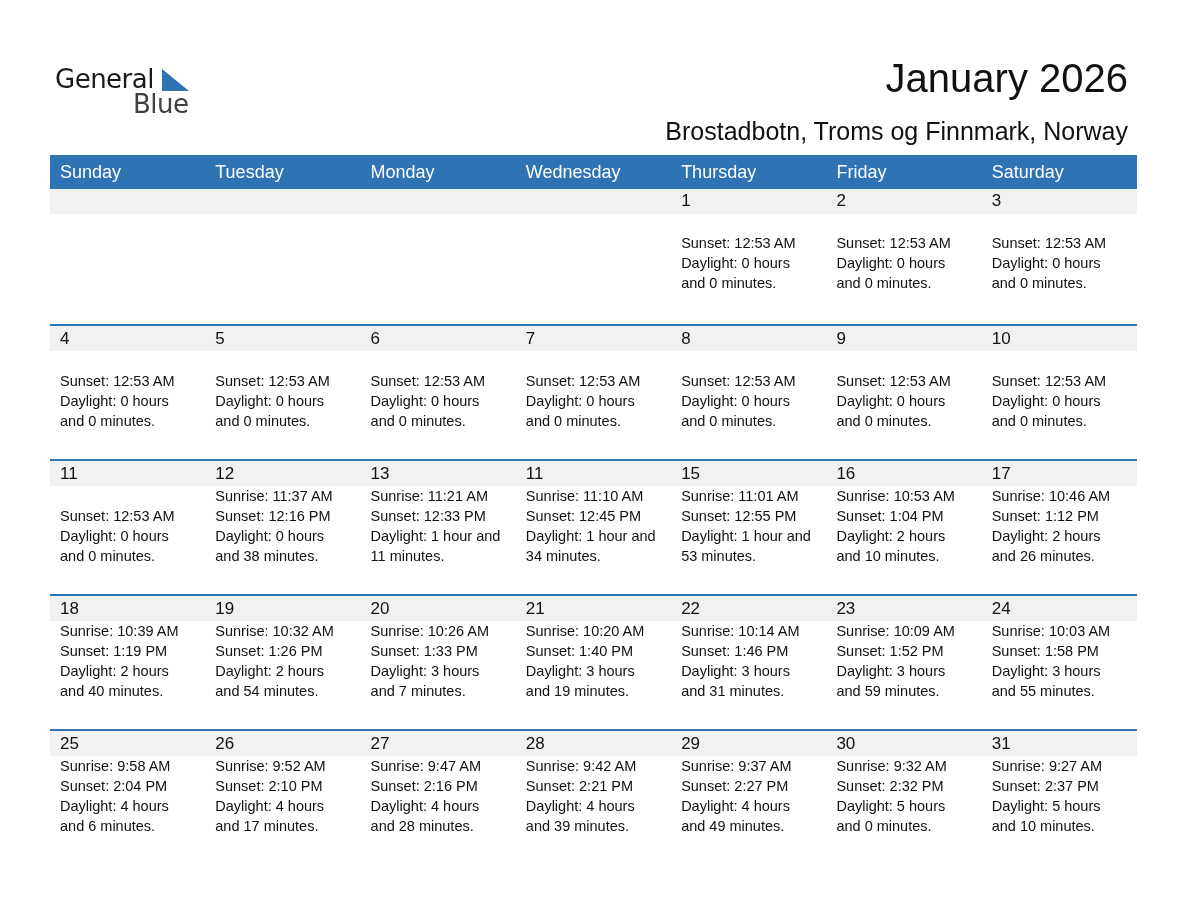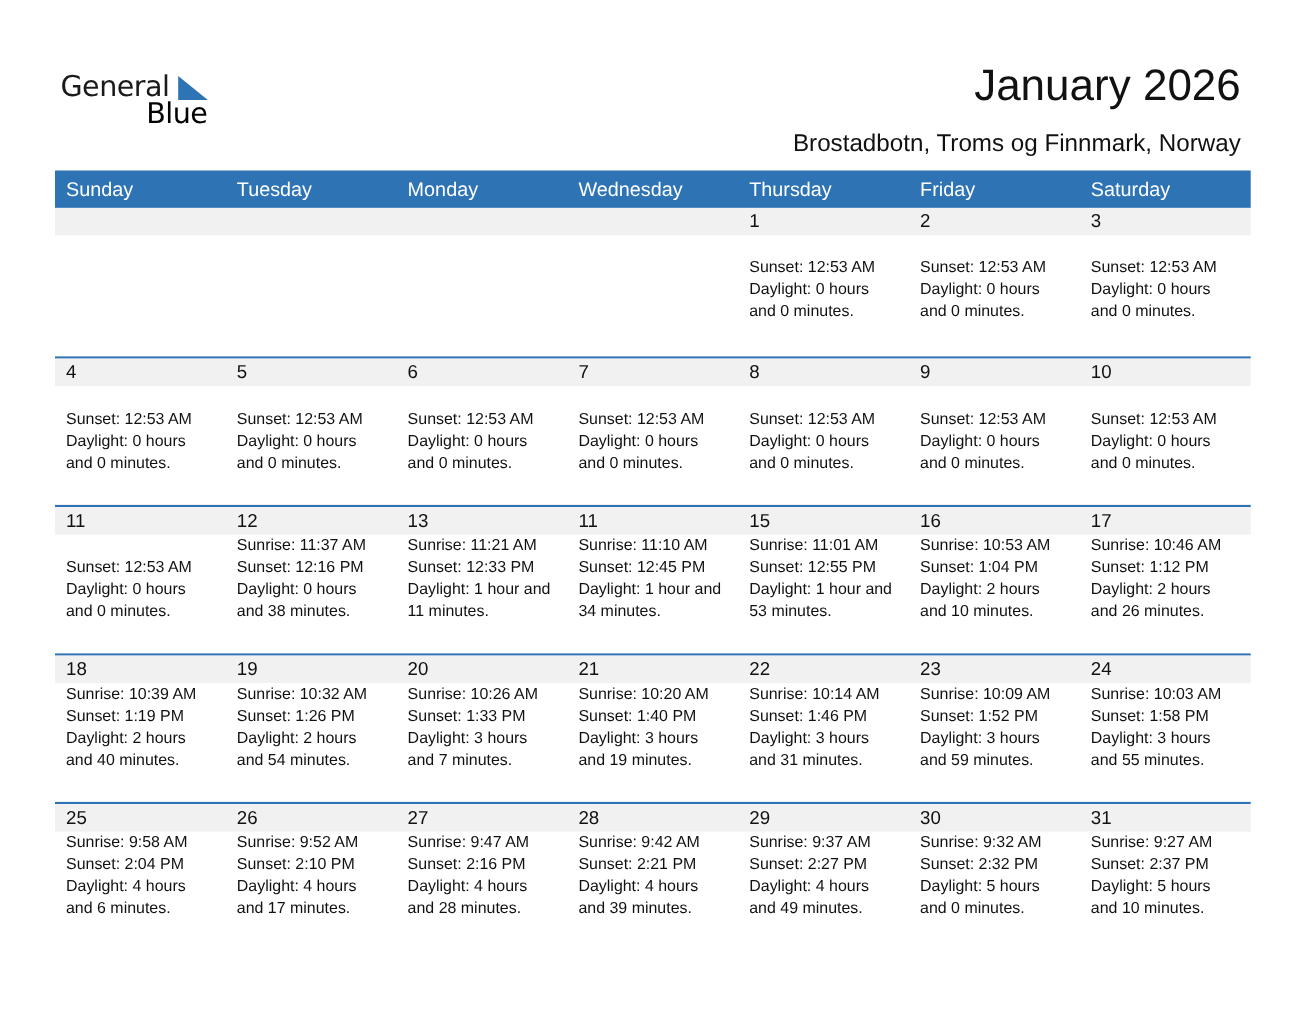--- a/index.html
+++ b/index.html
@@ -1,26 +1,26 @@
 <!DOCTYPE html>
 <html><head>
   <meta charset="utf-8">
   <style>
     * { box-sizing: border-box; margin: 0; padding: 0; }
     html, body { width: 1188px; height: 918px; background: #ffffff; overflow: hidden; }
     body { font-family: "Liberation Sans", "DejaVu Sans", sans-serif; color: #1a1a1a; position: relative; }
 
     .logo { position: absolute; left: 55px; top: 64px; width: 150px; height: 56px; }
     .logo .general { position: absolute; left: 0; top: 0; font-family: "DejaVu Sans", sans-serif; font-size: 26px; color: #1a1a1a; letter-spacing: -0.5px; }
-    .logo .blue { position: absolute; left: 78px; top: 25px; font-family: "DejaVu Sans", sans-serif; font-size: 26px; color: #000000; letter-spacing: -0.5px; }
+    .logo .blue { position: absolute; left: 78px; top: 25px; font-family: "DejaVu Sans", sans-serif; font-size: 26px; color: #404040; letter-spacing: -0.5px; }
     .logo .tri { position: absolute; left: 107px; top: 5px; width: 0; height: 0;
       border-left: 27px solid #2E73B4; border-top: 22px solid transparent; }
 
     .title { position: absolute; right: 60px; top: 56px; font-size: 40px; color: #111; font-weight: normal; }
-    .subtitle { position: absolute; right: 60px; top: 117px; font-size: 22px; color: #111; }
+    .subtitle { position: absolute; right: 60px; top: 117px; font-size: 25px; color: #111; }
 
     .calendar { position: absolute; left: 50px; top: 155px; width: 1087px; }
     .header-row { display: flex; background: #2E73B4; height: 34px; }
     .header-cell { width: 155.3px; color: #ffffff; font-size: 18px; padding-left: 10px; line-height: 34px; }
 
     .week { position: relative; height: 135px; }
     .week.bordered { border-top: 2px solid #2E73B4; }
     .week .band { position: absolute; left: 0; right: 0; top: 0; height: 25px; background: #F1F1F1; }
     .week-cells { position: relative; display: flex; height: 100%; }
     .day { width: 155.3px; padding-left: 10px; position: relative; }

